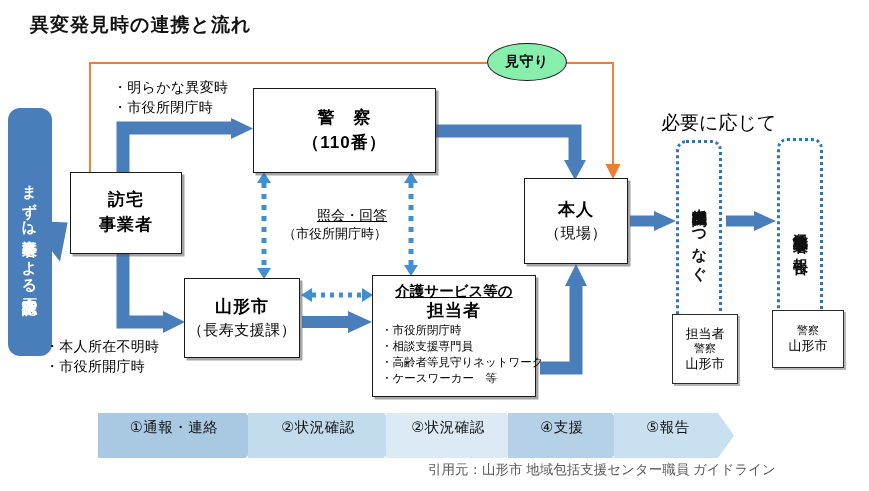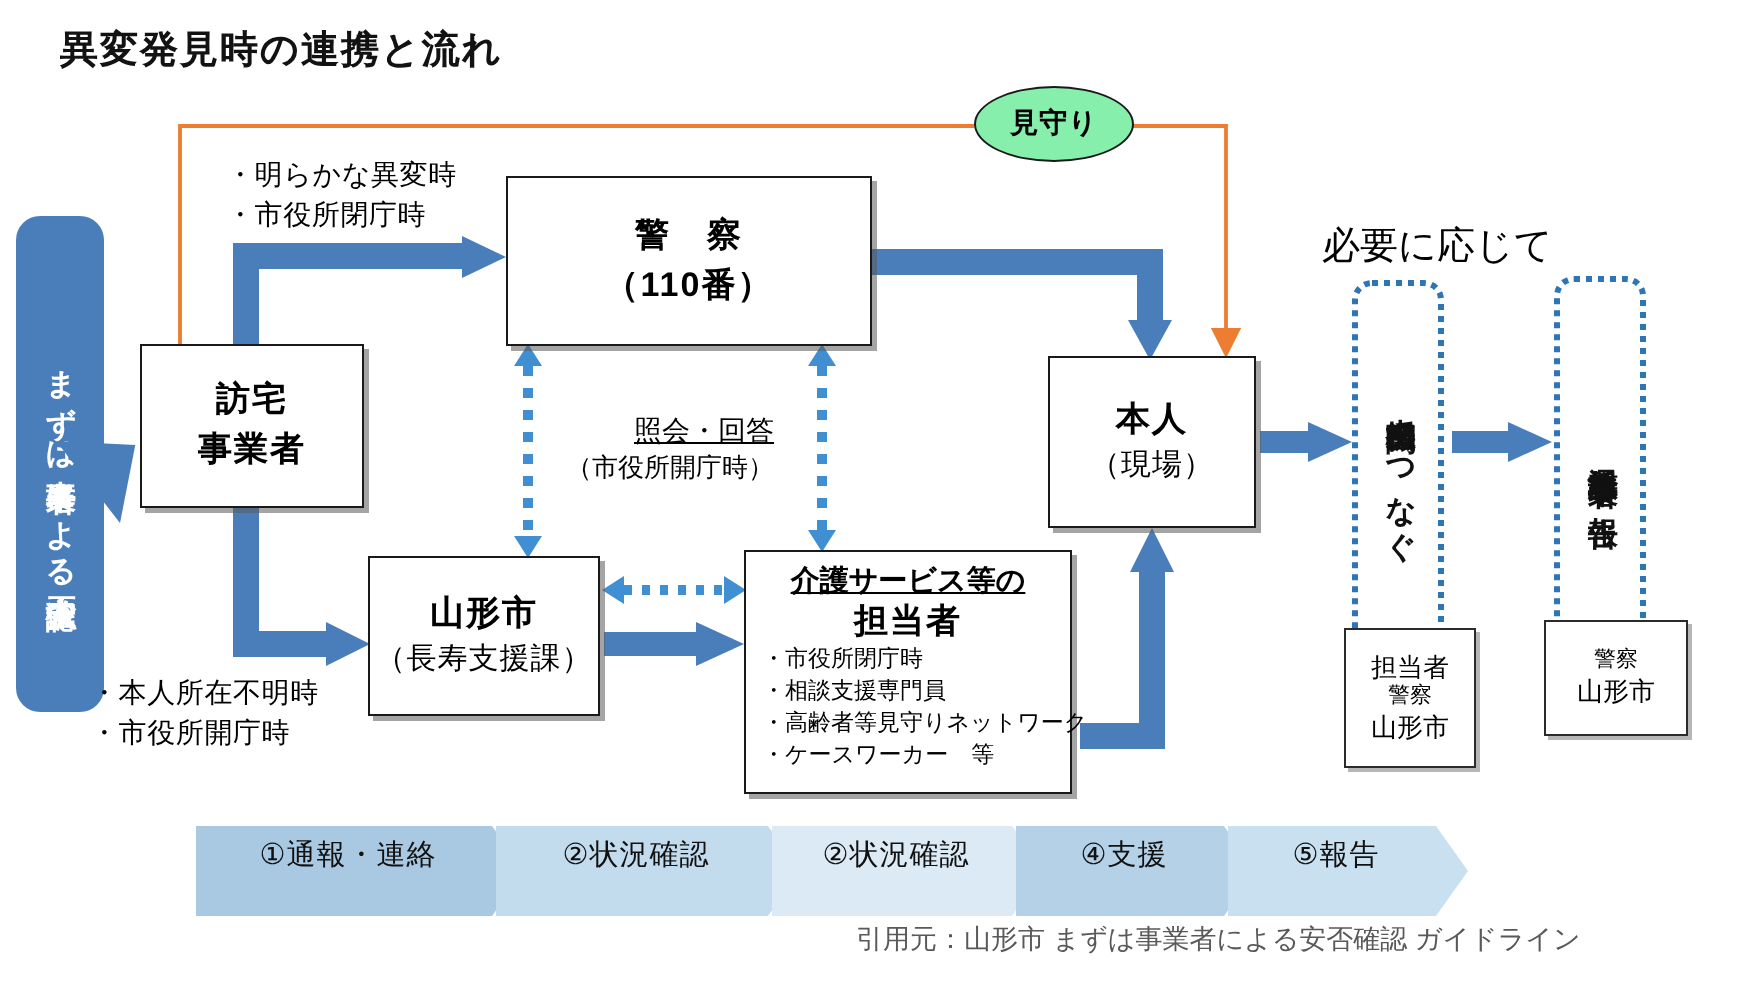--- a/index.html
+++ b/index.html
@@ -291,15 +291,15 @@
     <div class="chev" style="width: 88px;">
       <div class="shape" style="background: rgb(180, 209, 232);"></div>
       <div class="txt">④支援</div>
     </div>
     <div class="chev" style="width: 88px;">
       <div class="shape" style="background: rgb(200, 224, 240);"></div>
       <div class="txt">⑤報告</div>
     </div>
   </div>
 
-  <div class="abs" id="citation">引用元：山形市 まずは事業者による安否確認 ガイドライン</div>
+  <div class="abs" id="citation">引用元：山形市 地域包括支援センター職員 ガイドライン</div>
 
 </div>
 
 </body></html>

